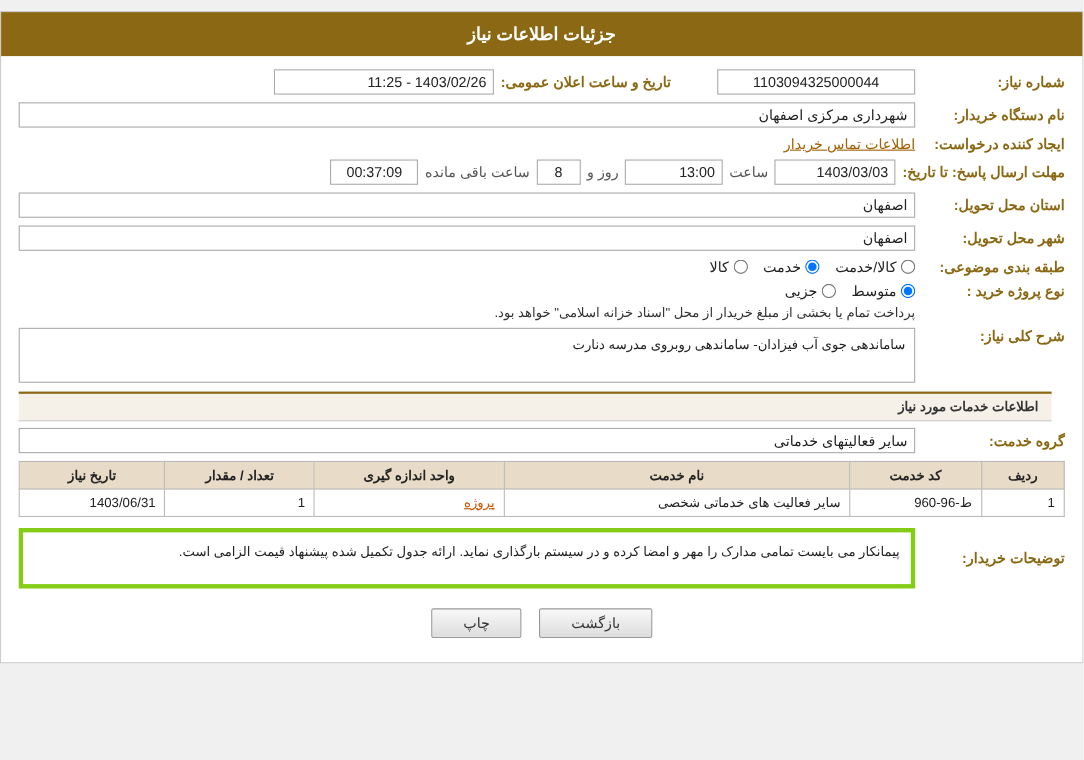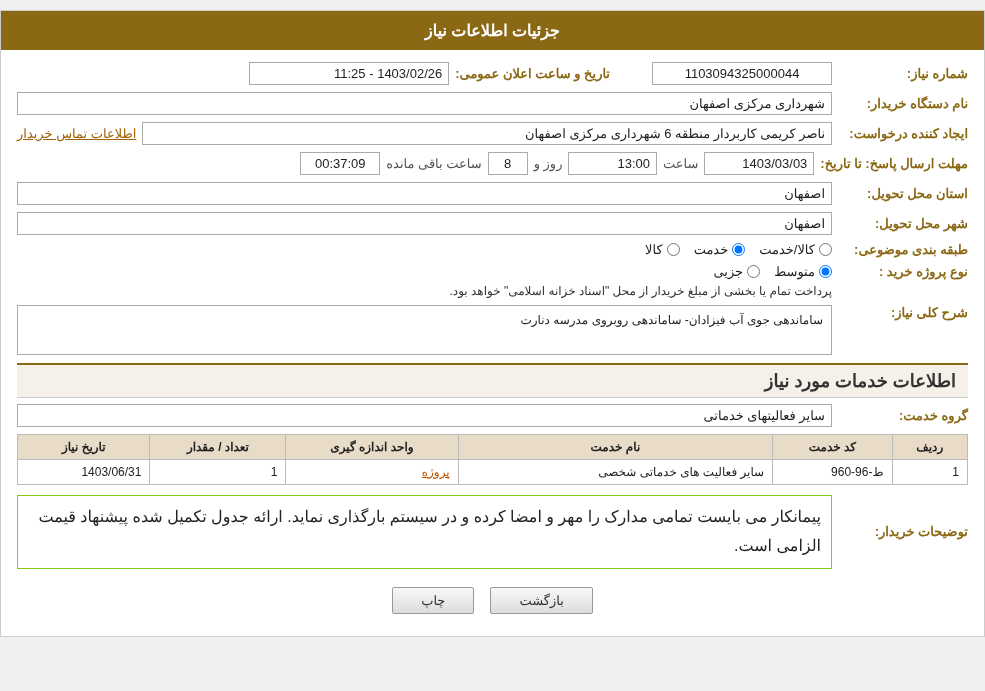--- a/index.html
+++ b/index.html
@@ -64,23 +64,23 @@
     .date-label-small {
       color: #555;
       white-space: nowrap;
     }
     .section-title {
       background: #f5f0e8;
       border-top: 2px solid #8B6914;
       border-bottom: 1px solid #ccc;
       padding: 5px 12px;
       font-weight: bold;
-      font-size: 18px;
-      color: #333;
-      margin: 8px 0 6px 0;
+      font-size: 12px;
+      color: #333;
+      margin: 8px 12px 6px 0;
       text-align: right;
     }
     .radio-group {
       display: flex;
       gap: 14px;
       align-items: center;
     }
     .radio-group label {
       display: flex;
       align-items: center;
@@ -118,24 +118,24 @@
     .services-table td {
       border: 1px solid #bbb;
       padding: 5px 8px;
       text-align: right;
       font-size: 12px;
     }
     .services-table tr:nth-child(even) td {
       background: #fafafa;
     }
     .buyer-note {
-      border: 1px solid #84cc16;
+      border: 4px solid #84cc16;
       background: #fff;
       padding: 7px 10px;
-      font-size: 16px;
+      font-size: 12px;
       line-height: 1.8;
       direction: rtl;
       min-height: 55px;
     }
     .button-row {
       display: flex;
       justify-content: center;
       gap: 16px;
       margin: 18px 0 10px 0;
     }
@@ -170,21 +170,20 @@
       <div class="field-box" style="min-width:200px;">1403/02/26 - 11:25</div>
     </div>
 
     <div class="row">
       <span class="label">نام دستگاه خریدار:</span>
       <div class="field-box field-wide">شهرداری مرکزی اصفهان</div>
     </div>
 
     <div class="row">
       <span class="label">ایجاد کننده درخواست:</span>
-      <div class="field-box field-wide">ناصر کریمی کاربردار منطقه 6 شهرداری مرکزی اصفهان</div>
       <span class="link-blue">اطلاعات تماس خریدار</span>
     </div>
 
     <div class="row">
       <span class="label">مهلت ارسال پاسخ: تا تاریخ:</span>
       <div class="field-box" style="min-width:110px;">1403/03/03</div>
       <span class="date-label-small">ساعت</span>
       <div class="field-box" style="min-width:70px;padding-left:48px;">13:00</div>
       <span class="date-label-small">روز و</span>
       <div class="field-box" style="min-width:40px;text-align:center;">8</div>

